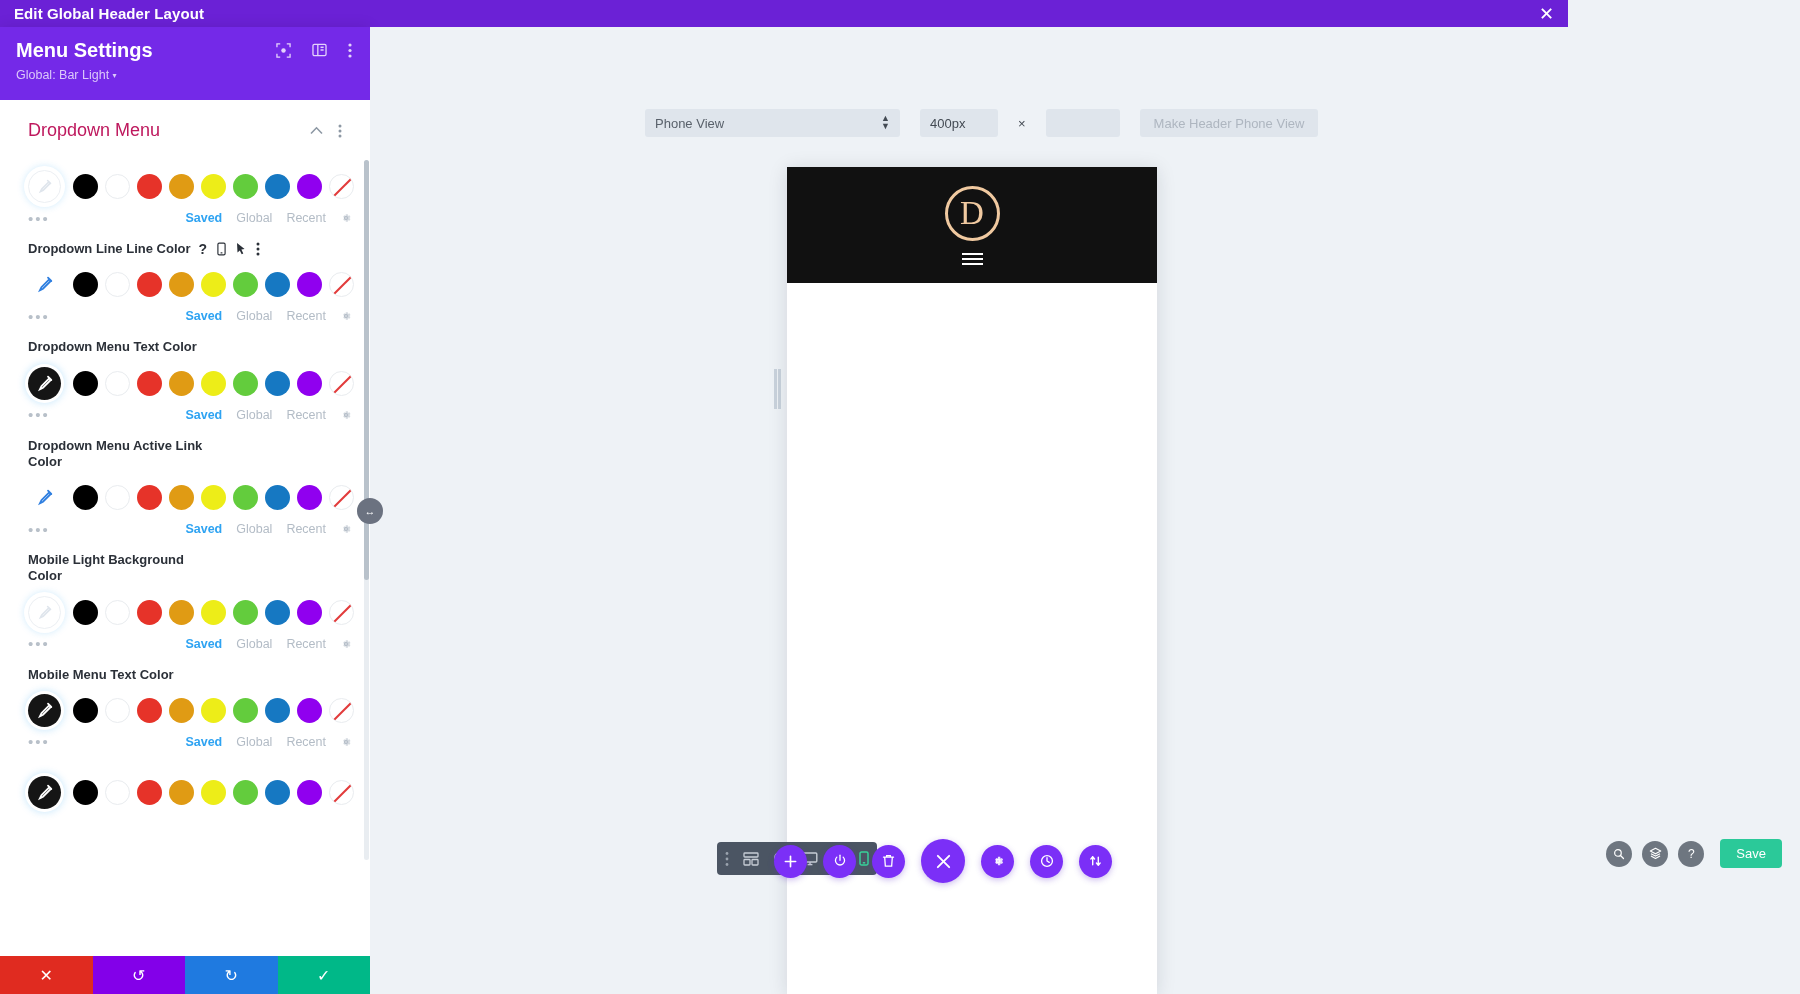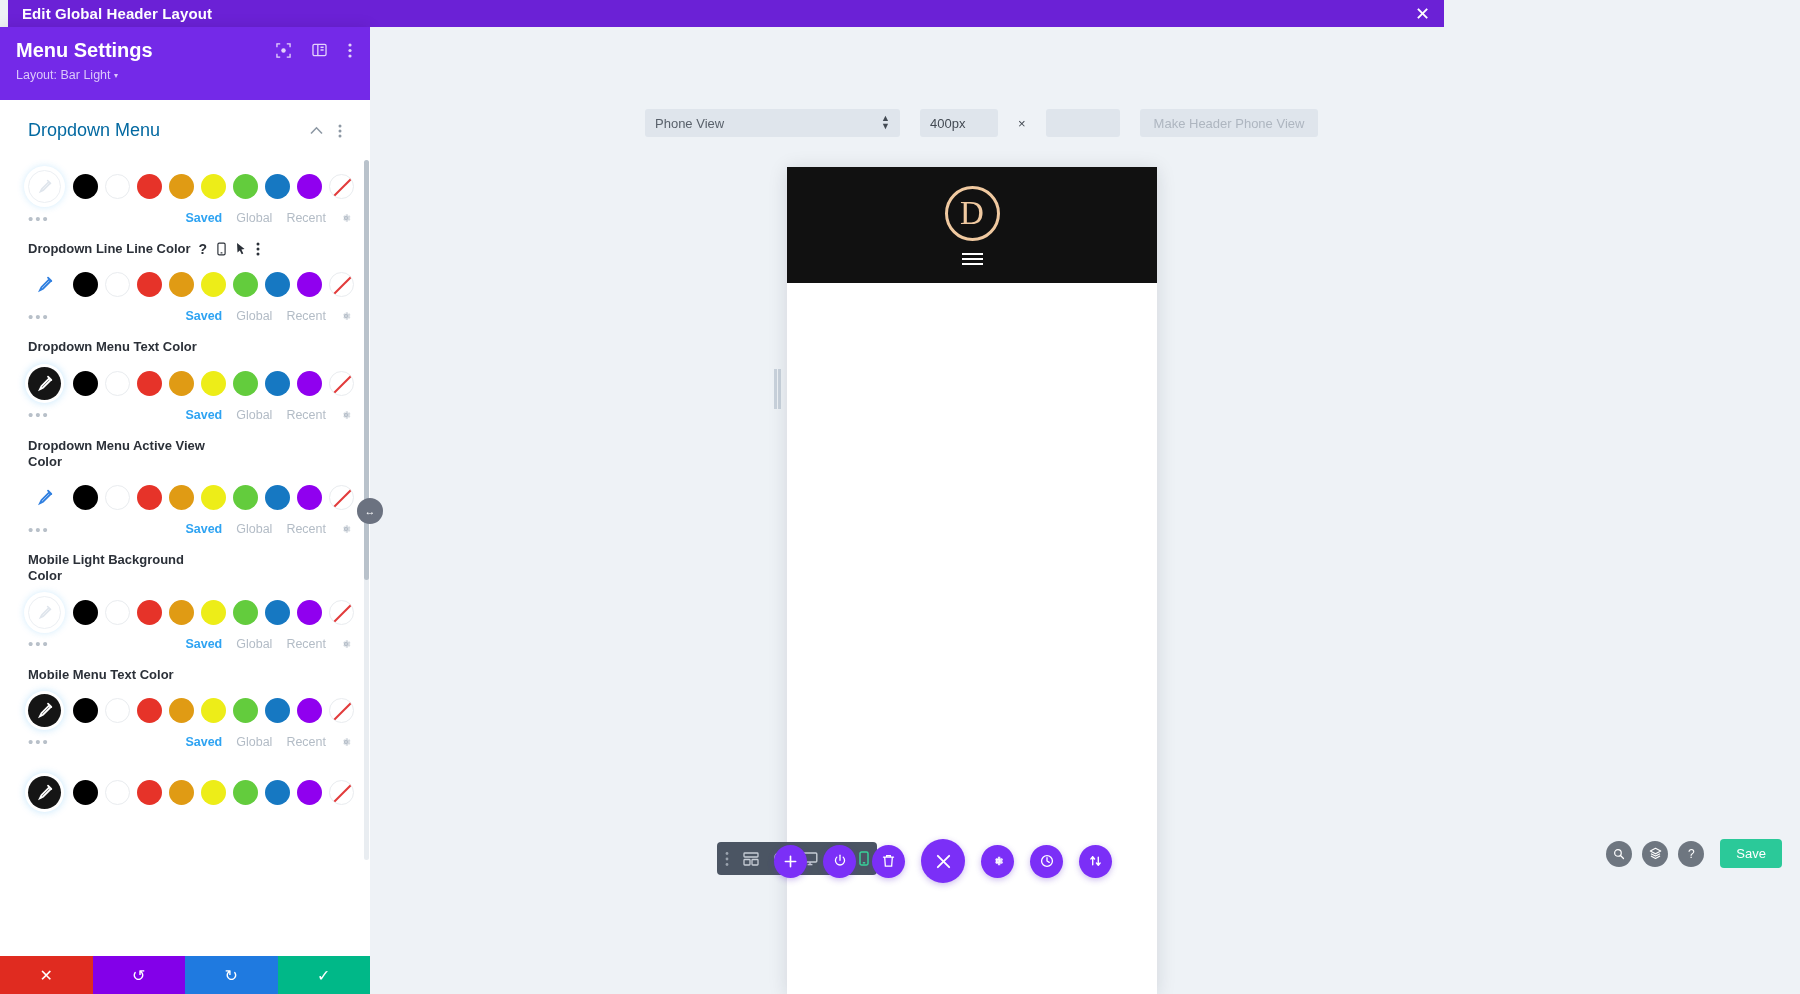--- a/index.html
+++ b/index.html
@@ -6,21 +6,21 @@
   html, body {
     width: 1800px; height: 994px;
     font-family: "Liberation Sans", sans-serif;
     overflow: hidden;
     background: #eef2f6;
   }
   body { position: relative; }
 
   
   #top-bar {
-    position: absolute; top: 0; left: 8px; width: 1436px; height: 27px;
+    position: absolute; top: 0; left: 0; width: 1568px; height: 27px;
     background: #6b21d6;
     display: flex; align-items: center; justify-content: space-between;
   }
   #top-bar .title {
     color: #ffffff; font-size: 15px; font-weight: bold;
     padding-left: 14px; letter-spacing: .1px;
   }
   #top-bar .close {
     color: #ffffff; font-size: 18px; padding-right: 14px; cursor: pointer;
     line-height: 1;
@@ -59,21 +59,21 @@
   #panel-body {
     flex: 1; overflow: hidden; position: relative; background:#fff;
     padding: 0 0 0 0;
   }
   #panel-scroll { padding: 0 28px 0 28px; position:relative; }
 
   .section-head {
     display:flex; align-items:center; justify-content:space-between;
     padding: 20px 0 4px 0;
   }
-  .section-head .st { color:#0369a1; font-size:18px;text-align:center; }
+  .section-head .st { color:#be185d; font-size:18px;text-align:center; }
   .section-head .sicons { display:flex; align-items:center; gap:15px; color:#b6bfc9;}
 
   .field { padding-top: 14px; }
   .field-label-row { display:flex; align-items:center; gap:8px; }
   .field-label {
     font-size: 13px; font-weight: bold; color: #2b3038; line-height:1.25;
     max-width: 185px;
   }
   .label-icons { display:flex; align-items:center; gap:10px; color:#2b3038; }
   .label-icons .li { cursor:pointer; display:flex; align-items:center;}
@@ -268,21 +268,21 @@
         <span class="hi" style="font-size:15px;letter-spacing:0;line-height:.6;flex-direction:column;">
           <svg width="4" height="15" viewBox="0 0 4 15">
               <circle cx="2" cy="2" r="1.6" fill="#e4d2fb"></circle>
               <circle cx="2" cy="7.5" r="1.6" fill="#e4d2fb"></circle>
               <circle cx="2" cy="13" r="1.6" fill="#e4d2fb"></circle>
             </svg>
         </span>
       </div>
     </div>
     <div class="preset">
-      <span>Layout: Bar Light</span>
+      <span>Global: Bar Light</span>
       <span class="caret">▾</span>
     </div>
   </div>
 
 
   <div id="panel-body">
     <div id="panel-scroll">
 
       <div class="section-head">
         <div class="st">Dropdown Menu</div>
@@ -423,21 +423,21 @@
                   <path d="M8 5.3a2.7 2.7 0 100 5.4 2.7 2.7 0 000-5.4zm0 4a1.3 1.3 0 110-2.6 1.3 1.3 0 010 2.6z"></path>
                   <path d="M14 9.2l-1.2-.7a5 5 0 000-1l1.2-.7-1.4-2.4-1.2.7a4.8 4.8 0 00-.9-.5V3h-2.8v1.6c-.3.1-.6.3-.9.5l-1.2-.7L4.2 6.8l1.2.7a5 5 0 000 1l-1.2.7 1.4 2.4 1.2-.7c.3.2.6.4.9.5V13h2.8v-1.6c.3-.1.6-.3.9-.5l1.2.7L14 9.2z" opacity=".55"></path>
                 </svg>
             </span>
           </div>
         </div>
       </div>
 
       <div class="field">
         <div class="field-label-row">
-          <div class="field-label">Dropdown Menu Active View Color</div>
+          <div class="field-label">Dropdown Menu Active Link Color</div>
         </div>
         <div class="swatch-row">
           <div class="picker plain">
             <svg width="17" height="17" viewBox="0 0 16 16" fill="none" stroke="#2f7fe0" stroke-width="1.7" stroke-linecap="round">
                 <path d="M11.3 1.6l3.1 3.1M12.4 3.2L5.1 10.5l-1.4 2.9 2.9-1.4 7.3-7.3z"></path>
               </svg>
           </div>
           <div class="sw" style="background:#000000"></div>
           <div class="sw white"></div>
           <div class="sw" style="background:#e63329"></div>

